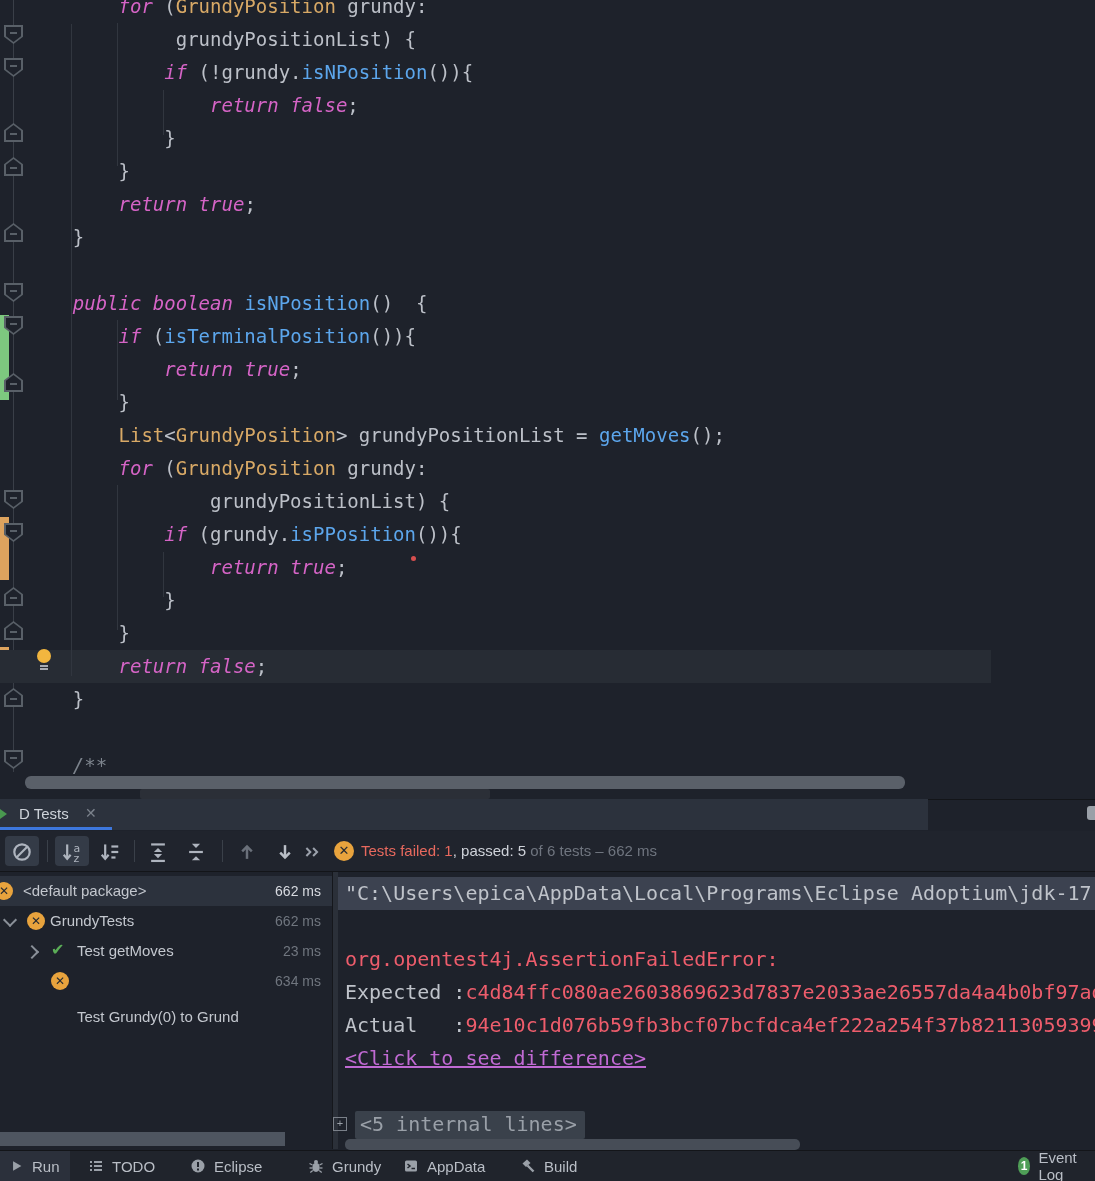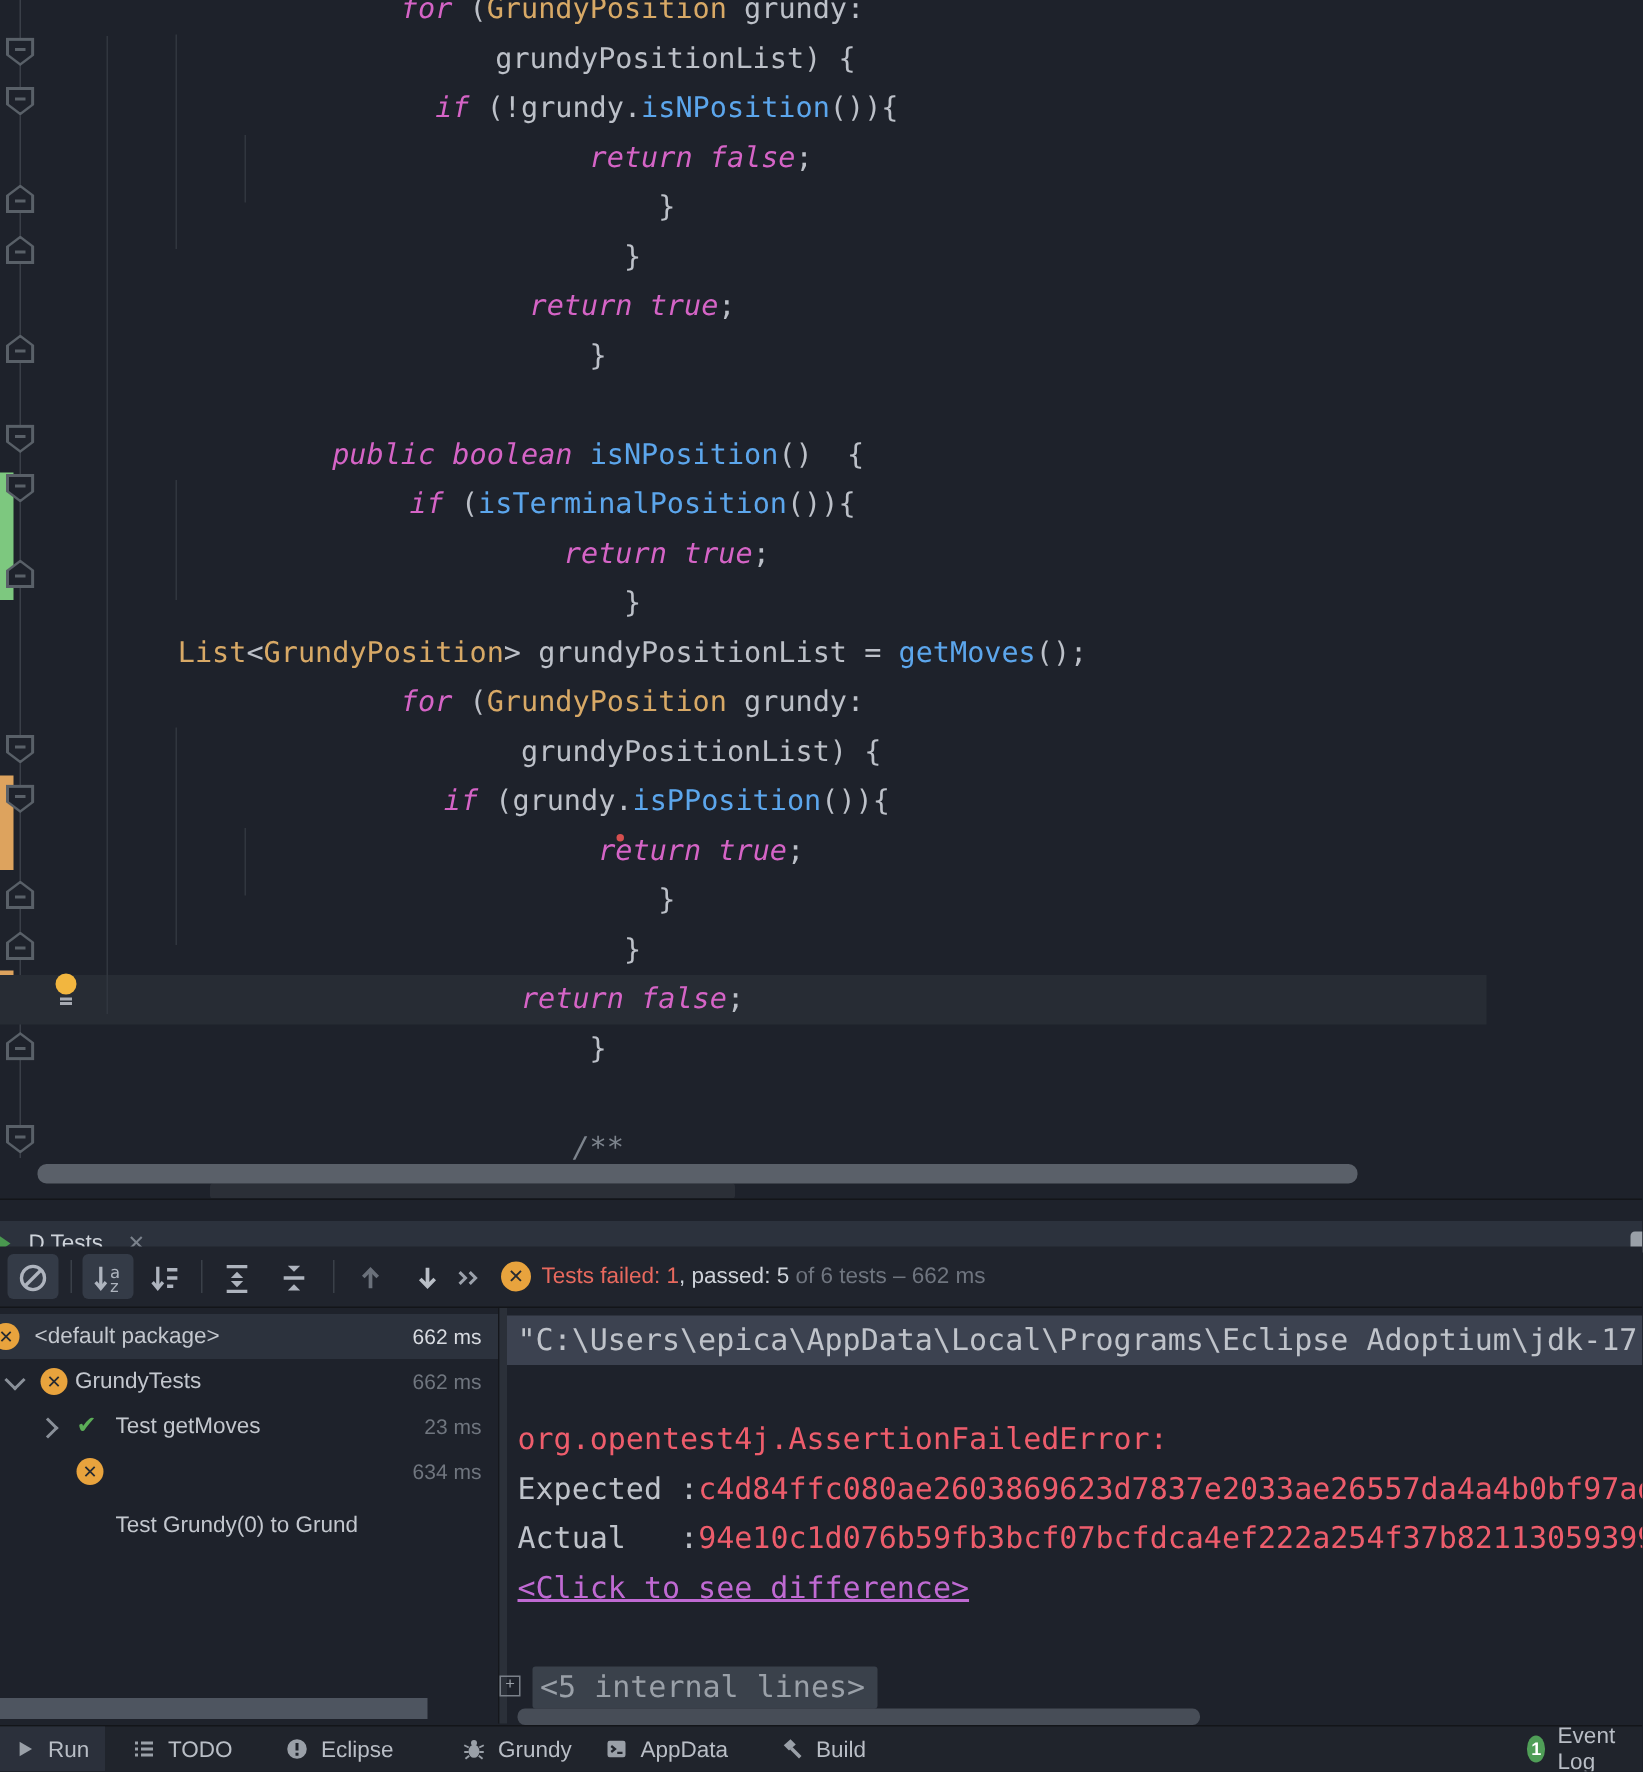--- a/index.html
+++ b/index.html
@@ -1,21 +1,21 @@
 <!DOCTYPE html>
 <html><head>
 <meta charset="utf-8">
 <style>
   html,body{margin:0;padding:0;background:#1e222b;}
   #screen{position:relative;width:1095px;height:1181px;overflow:hidden;background:#1e222b;
           font-family:"Liberation Sans","DejaVu Sans",sans-serif;}
   .abs{position:absolute;}
 
   
-  #editor{position:absolute;left:0;top:0;width:991px;height:799px;overflow:hidden;text-align:center;}
+  #editor{position:absolute;left:0;top:0;width:991px;height:799px;overflow:hidden;}
   #gutter-line{position:absolute;left:13px;top:0;width:1px;height:772px;background:#3a3f48;}
   .fold{position:absolute;left:4px;width:19px;height:19px;}
   .fold .o{position:absolute;inset:0;background:#596068;}
   .fold .i{position:absolute;inset:2px;background:#1e222b;}
   .fold.down .o,.fold.down .i{clip-path:polygon(0 0,100% 0,100% 62%,50% 100%,0 62%);}
   .fold.up .o,.fold.up .i{clip-path:polygon(50% 0,100% 38%,100% 100%,0 100%,0 38%);}
   .fold .dash{position:absolute;left:6px;width:7px;height:2px;background:#596068;}
   .fold.down .dash{top:7px;} .fold.up .dash{top:10px;}
   .chbar{position:absolute;left:0;width:9px;}
   .chbar.green{background:#7dc87f;} .chbar.orange{background:#dda35e;}
@@ -37,21 +37,21 @@
   #warn-tri .ex{position:absolute;left:8px;top:4px;width:2px;height:6px;background:#3a2d10;}
   #warn-tri .dot{position:absolute;left:8px;top:11px;width:2px;height:2px;background:#3a2d10;}
   #warn-count{position:absolute;left:38px;top:0;font-size:14px;color:#bfae85;}
   #ed-vscroll{position:absolute;left:1089px;top:2px;width:4px;height:42px;background:#3f454e;border-radius:2px;}
   #ed-hscroll{position:absolute;left:25px;top:776px;width:880px;height:13px;background:#5a6069;border-radius:6px;}
   #hidden-text-strip{position:absolute;left:140px;top:789px;width:350px;height:10px;background:#2b2f37;border-radius:2px;}
 
   
   #tests-panel{position:absolute;left:0;top:799px;width:1095px;height:351px;background:#1e222b;}
   #tests-topborder{position:absolute;left:0;top:0;width:1095px;height:1px;background:#131519;}
-  #tabstrip{position:absolute;left:0;top:15px;width:1095px;height:31px;background:#2c323d;}
+  #tabstrip{position:absolute;left:0;top:0;width:928px;height:31px;background:#2c323d;}
   #tab-tests{position:absolute;left:0;top:0;width:112px;height:31px;}
   #tab-run-icon{position:absolute;left:-3px;top:8px;width:0;height:0;
       border-left:10px solid #49984f;border-top:7px solid transparent;border-bottom:7px solid transparent;}
   #tab-label{position:absolute;left:19px;top:6px;font-size:15px;color:#ced3da;}
   #tab-close{position:absolute;left:85px;top:6px;font-size:14px;color:#7b828c;}
   #tab-underline{position:absolute;left:0;top:28px;width:112px;height:3px;background:#3d77dd;}
   #tabstrip-right-icon{position:absolute;left:1087px;top:7px;width:12px;height:14px;background:#9aa0a8;border-radius:3px;}
   #tests-toolbar{position:absolute;left:0;top:32px;width:1095px;height:40px;background:#20242d;border-bottom:1px solid #131519;}
   .tb-box{position:absolute;top:5px;width:34px;height:30px;background:#343b47;border-radius:4px;}
   .tb-ic{position:absolute;top:10px;width:22px;height:22px;}

